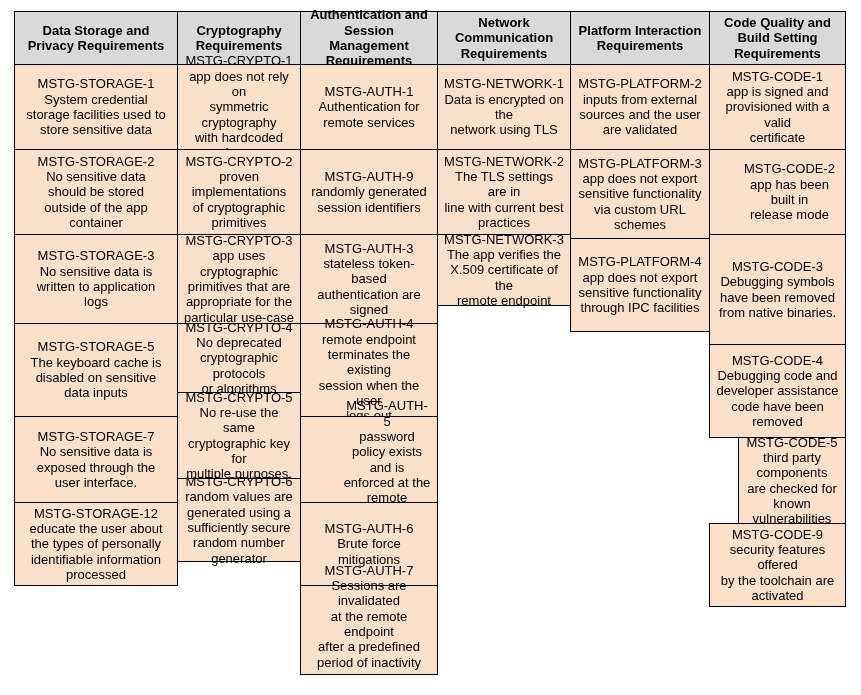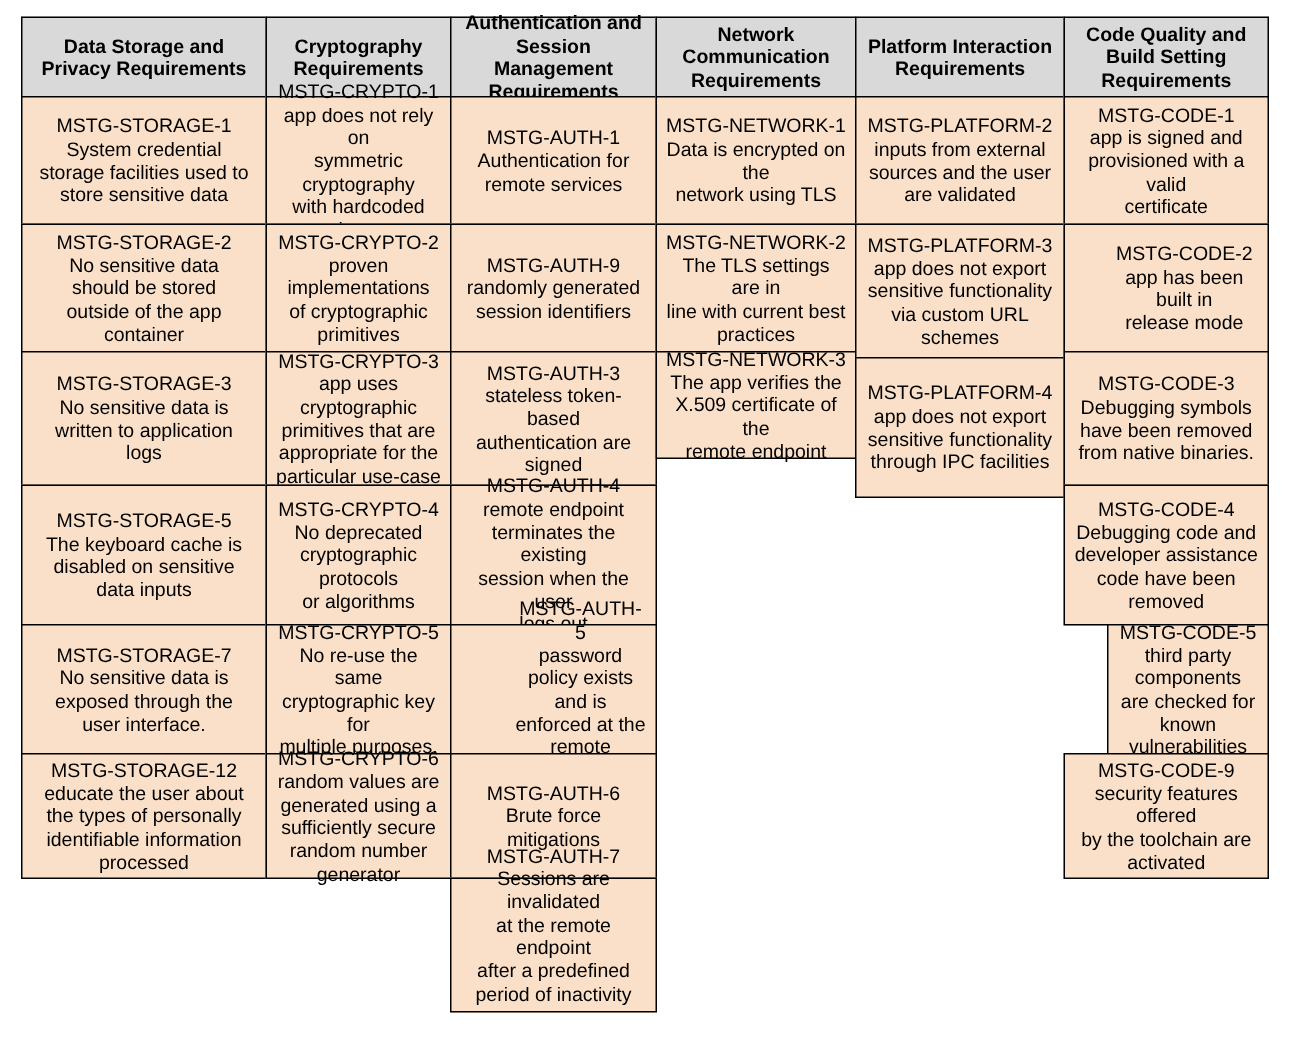--- a/index.html
+++ b/index.html
@@ -151,21 +151,21 @@
       </div>
       <div class="cell body-cell" style="height: 90px;">
         <div>
           <span class="cell-text">MSTG-CRYPTO-3</span>
           <span class="cell-text">app uses cryptographic
 primitives that are
 appropriate for the
 particular use-case</span>
         </div>
       </div>
-      <div class="cell body-cell" style="height: 94px;">
+      <div class="cell body-cell" style="height: 70px;">
         <div>
           <span class="cell-text">MSTG-CRYPTO-4</span>
           <span class="cell-text">No deprecated
 cryptographic protocols
 or algorithms</span>
         </div>
       </div>
       <div class="cell body-cell" style="height: 87px;">
         <div>
           <span class="cell-text">MSTG-CRYPTO-5</span>
@@ -321,21 +321,21 @@
 certificate</span>
         </div>
       </div>
       <div class="cell body-cell" style="height: 86px; padding-left: 30px;">
         <div>
           <span class="cell-text">MSTG-CODE-2</span>
           <span class="cell-text">app has been built in
 release mode</span>
         </div>
       </div>
-      <div class="cell body-cell" style="height: 90px;">
+      <div class="cell body-cell" style="height: 111px;">
         <div>
           <span class="cell-text">MSTG-CODE-3</span>
           <span class="cell-text">Debugging symbols
 have been removed
 from native binaries.</span>
         </div>
       </div>
       <div class="cell body-cell" style="height: 94px;">
         <div>
           <span class="cell-text">MSTG-CODE-4</span>

